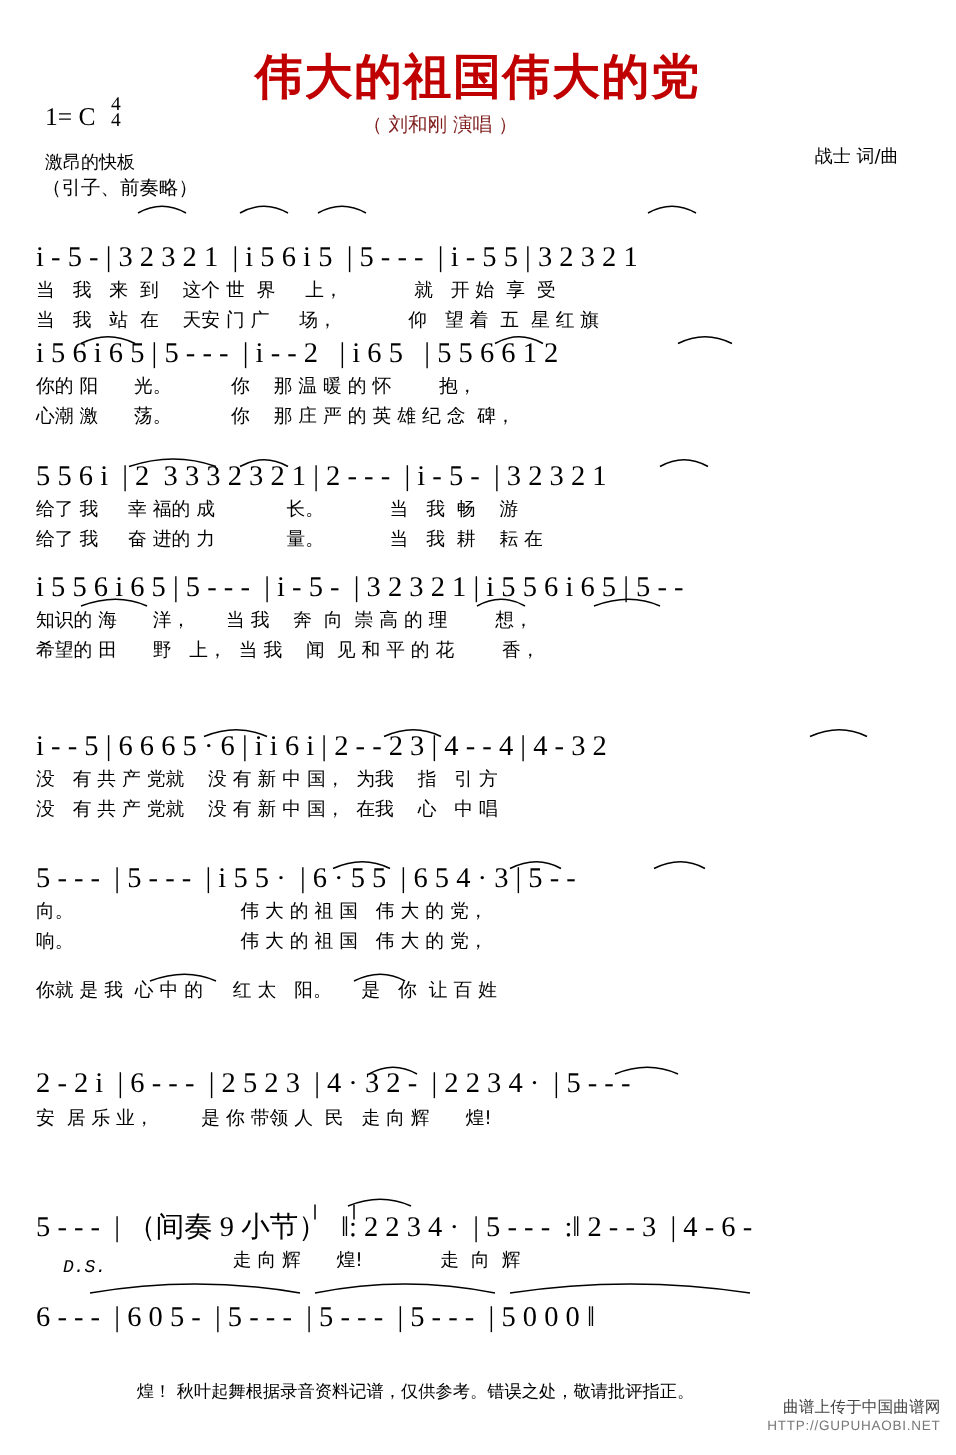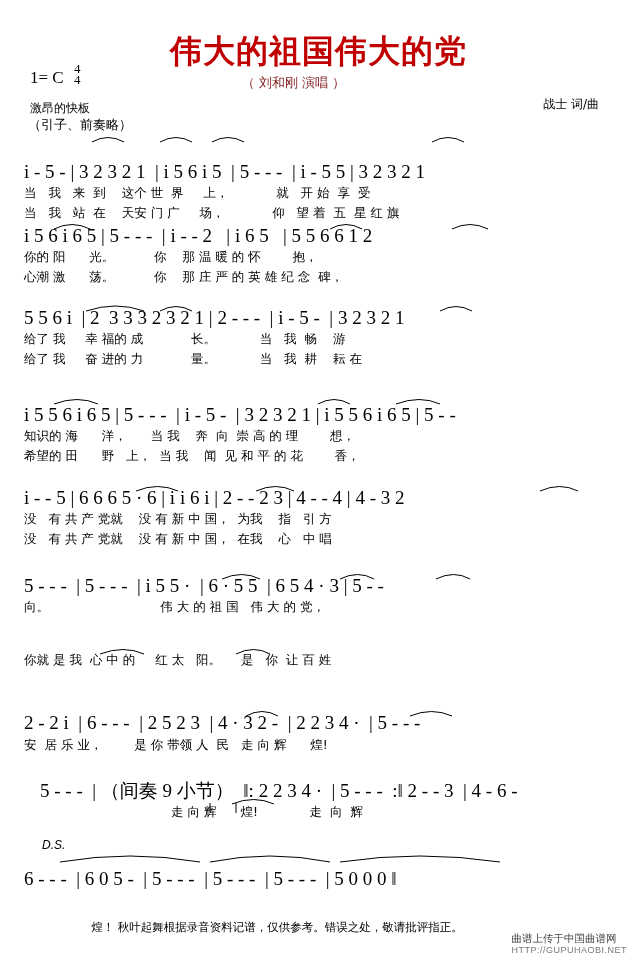--- a/index.html
+++ b/index.html
@@ -108,34 +108,35 @@
     width: 554px;
     text-align: center;
     font-family: "DejaVu Sans", sans-serif;
     font-size: 11.5px;
     top: 920px;
   }
   .watermark {
     position: absolute;
     right: 10px;
     bottom: 14px;
+    text-align: right;
     font-family: "DejaVu Sans", sans-serif;
     font-size: 10.5px;
     color: #444;
     line-height: 12px;
   }
   .watermark .url {
     font-family: "Liberation Sans", sans-serif;
     font-size: 9px;
     color: #777;
     letter-spacing: 0.5px;
   }
   .ds {
     position: absolute;
-    font-family: Liberation Sans, sans-serif;
+    font-family: Liberation Mono, monospace;
     font-size: 12px;
     font-style: italic;
   }
   
   .slurlayer {
     position: absolute;
     left: 0; top: 0;
     width: 637px; height: 970px;
     pointer-events: none;
   }
@@ -168,47 +169,48 @@
     <div class="lyric">你的 阳      光。          你    那 温 暖 的 怀        抱，</div>
     <div class="lyric lyric2">心潮 激      荡。          你    那 庄 严 的 英 雄 纪 念  碑，</div>
   </div>
 
   <div class="system" style="top:307px;">
     <div class="notes">5 5 6 i  | 2  3 3 3 2 3 2 1 | 2 - - -  | i - 5 -  | 3 2 3 2 1</div>
     <div class="lyric">给了 我     幸 福的 成            长。           当   我  畅    游</div>
     <div class="lyric lyric2">给了 我     奋 进的 力            量。           当   我  耕    耘 在</div>
   </div>
 
-  <div class="system" style="top:404px;">
+  <div class="system" style="top:381px;">
     <div class="notes">i 5 5 6 i 6 5 | 5 - - -  | i - 5 -  | 3 2 3 2 1 | i 5 5 6 i 6 5 | 5 - -</div>
     <div class="lyric">知识的 海      洋，      当 我    奔  向  崇 高 的 理        想，</div>
     <div class="lyric lyric2">希望的 田      野   上，  当 我    闻  见 和 平 的 花        香，</div>
   </div>
 
   <div class="system" style="top:487px;">
     <div class="notes">i - - 5 | 6 6 6 5 · 6 | i i 6 i | 2 - - 2 3 | 4 - - 4 | 4 - 3 2</div>
     <div class="lyric">没   有 共 产 党就    没 有 新 中 国，  为我    指   引 方</div>
     <div class="lyric lyric2">没   有 共 产 党就    没 有 新 中 国，  在我    心   中 唱</div>
   </div>
 
   <div class="system" style="top:575px;">
     <div class="notes">5 - - -  | 5 - - -  | i 5 5 ·  | 6 · 5 5  | 6 5 4 · 3 | 5 - -</div>
     <div class="lyric">向。                            伟 大 的 祖 国   伟 大 的 党，</div>
+    <div class="lyric lyric2">响。                            伟 大 的 祖 国   伟 大 的 党，</div>
   </div>
 
   <div class="system" style="top:650px;">
     <div class="lyric">你就 是 我  心 中 的     红 太   阳。     是   你  让 百 姓</div>
   </div>
 
   <div class="system" style="top:712px;">
     <div class="notes">2 - 2 i  | 6 - - -  | 2 5 2 3  | 4 · 3 2 -  | 2 2 3 4 ·  | 5 - - -</div>
     <div class="lyric lyric2">安  居 乐 业，        是 你 带领 人  民   走 向 辉      煌!</div>
   </div>
 
-  <div class="system" style="top:780px;margin-left:16px;">
+  <div class="system" style="top:808px;">
     <div class="notes">5 - - -  | （间奏 9 小节）  ‖: 2 2 3 4 ·  | 5 - - -  :‖ 2 - - 3  | 4 - 6 -</div>
     <div class="lyric">                                 走 向 辉      煌!             走  向  辉</div>
   </div>
   <div class="ds" style="left:42px; top:838px;">D.S.</div>
 
   <div class="system" style="top:868px;">
     <div class="notes">6 - - -  | 6 0 5 -  | 5 - - -  | 5 - - -  | 5 - - -  | 5 0 0 0 ‖</div>
   </div>
 
   <div class="footnote">煌！    秋叶起舞根据录音资料记谱，仅供参考。错误之处，敬请批评指正。</div>

